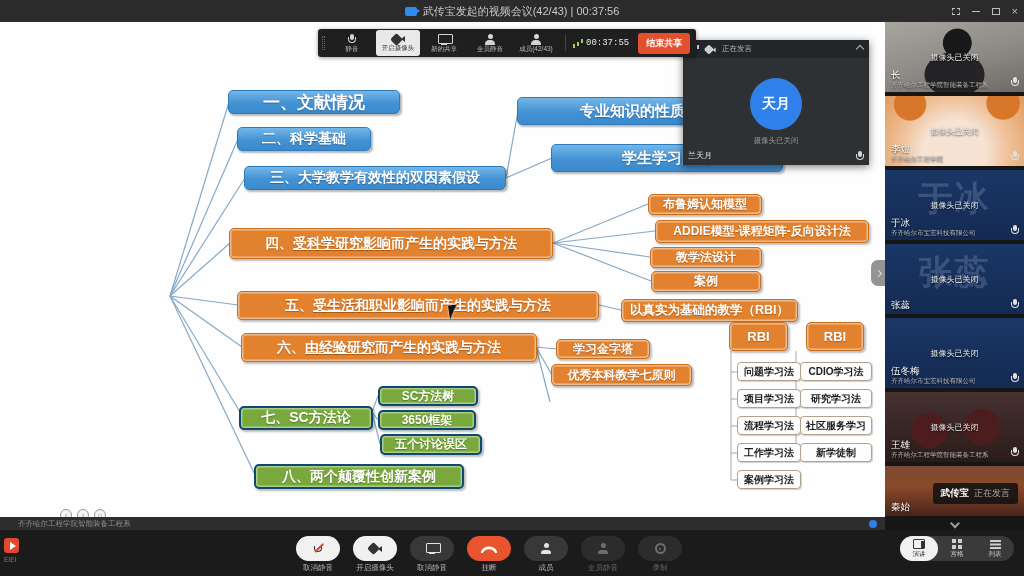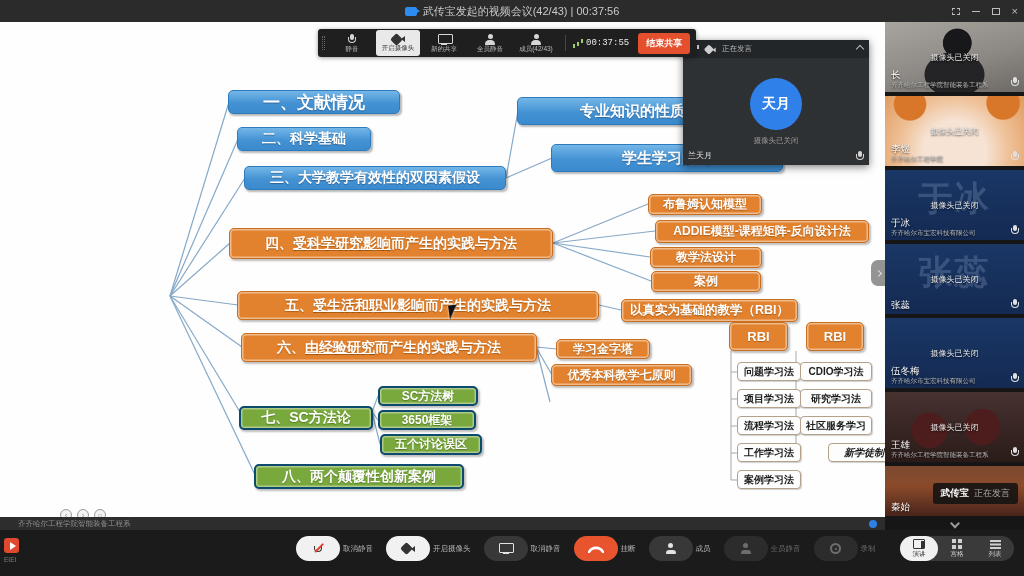--- a/index.html
+++ b/index.html
@@ -138,21 +138,21 @@
   .toast .ts { color:#a8a8a8; font-size:9px; }
   .more-chev { position:absolute; left:50%; transform:translateX(-50%) rotate(45deg); top:498px; }
 
   
   .bottombar { position:absolute; left:0; top:530px; width:1024px; height:46px; background:#1b1b1b; }
   .logo { position:absolute; left:4px; top:8px; width:15px; height:15px; background:#e0492f; border-radius:3px;
     display:flex; align-items:center; justify-content:center; }
   .logo::after { content:""; width:0; height:0; border-left:6px solid #fff; border-top:4px solid transparent; border-bottom:4px solid transparent; margin-left:2px; }
   .logo-txt { position:absolute; left:4px; top:26px; font-size:6.5px; color:#7e7e7e; }
   .controls { position:absolute; left:296px; top:6px; display:flex; gap:13px; }
-  .cbtn { display:flex; flex-direction:row; align-items:center; gap:3px; }
+  .cbtn { display:flex; flex-direction:column; align-items:center; gap:3px; }
   .cbtn .pill { width:44px; height:25px; border-radius:13px; background:#383838; color:#e3e3e3;
     display:flex; align-items:center; justify-content:center; }
   .cbtn .pill.white { background:#f1f1f1; color:#333; }
   .cbtn .pill.orange { background:#e8542e; color:#fff; }
   .cbtn .lb { font-size:7.5px; color:#b5b5b5; line-height:1; }
   .cbtn.dis .pill { background:#2c2c2c; color:#6d6d6d; }
   .cbtn.dis .lb { color:#686868; }
   .layouts { position:absolute; left:900px; top:6px; display:flex; align-items:flex-start; gap:10px; }
   .seg-group { display:flex; background:#3a3a3a; border-radius:13px; height:25px; }
   .seg { width:38px; display:flex; flex-direction:column; align-items:center; justify-content:center; gap:2px; color:#cfcfcf; }
@@ -258,21 +258,21 @@
     <div class="node onode" style="left:729px; top:300px; width:59px; height:29px; font-size:13px;">RBI</div>
     <div class="node onode" style="left:806px; top:300px; width:58px; height:29px; font-size:13px;">RBI</div>
     <div class="node wbox" style="left:737px; top:340px; width:64px; height:19px;">问题学习法</div>
     <div class="node wbox" style="left:737px; top:367px; width:64px; height:19px;">项目学习法</div>
     <div class="node wbox" style="left:737px; top:394px; width:64px; height:19px;">流程学习法</div>
     <div class="node wbox" style="left:737px; top:421px; width:64px; height:19px;">工作学习法</div>
     <div class="node wbox" style="left:737px; top:448px; width:64px; height:19px;">案例学习法</div>
     <div class="node wbox" style="left:800px; top:340px; width:72px; height:19px;">CDIO学习法</div>
     <div class="node wbox" style="left:800px; top:367px; width:72px; height:19px;">研究学习法</div>
     <div class="node wbox" style="left:800px; top:394px; width:72px; height:19px;">社区服务学习</div>
-    <div class="node wbox" style="left:828px; top:421px; width:72px; height:19px;font-style:italic;">新学徒制</div>
+    <div class="node wbox" style="left:800px; top:421px; width:72px; height:19px;">新学徒制</div>
 
     <div class="node gnode" style="left:239px; top:360px; width:134px; height:24px; font-size:14px;margin-top:24px;">七、SC方法论</div>
     <div class="node gnode" style="left:378px; top:364px; width:100px; height:20px; font-size:12px;">SC方法树</div>
     <div class="node gnode" style="left:378px; top:388px; width:98px; height:20px; font-size:12px;">3650框架</div>
     <div class="node gnode" style="left:380px; top:412px; width:102px; height:21px; font-size:12px;">五个讨论误区</div>
     <div class="node gnode" style="left:254px; top:442px; width:210px; height:25px; font-size:14px;">八、两个颠覆性创新案例</div>
 
     <div class="map-ctl" style="left:60px; top:487px;">
       <span class="c">‹</span>
       <span class="c">›</span>

